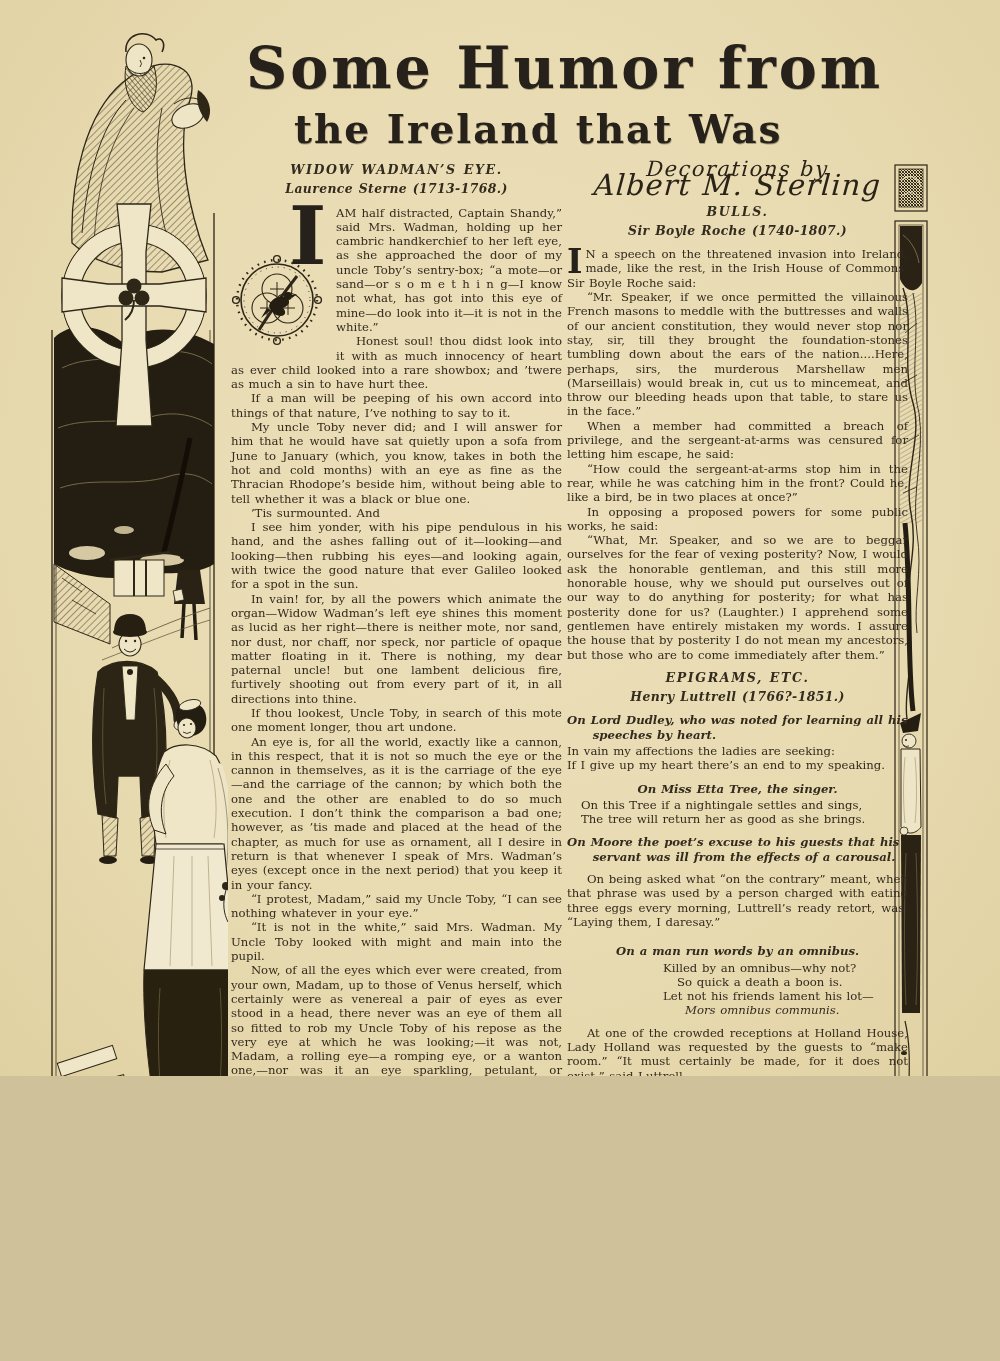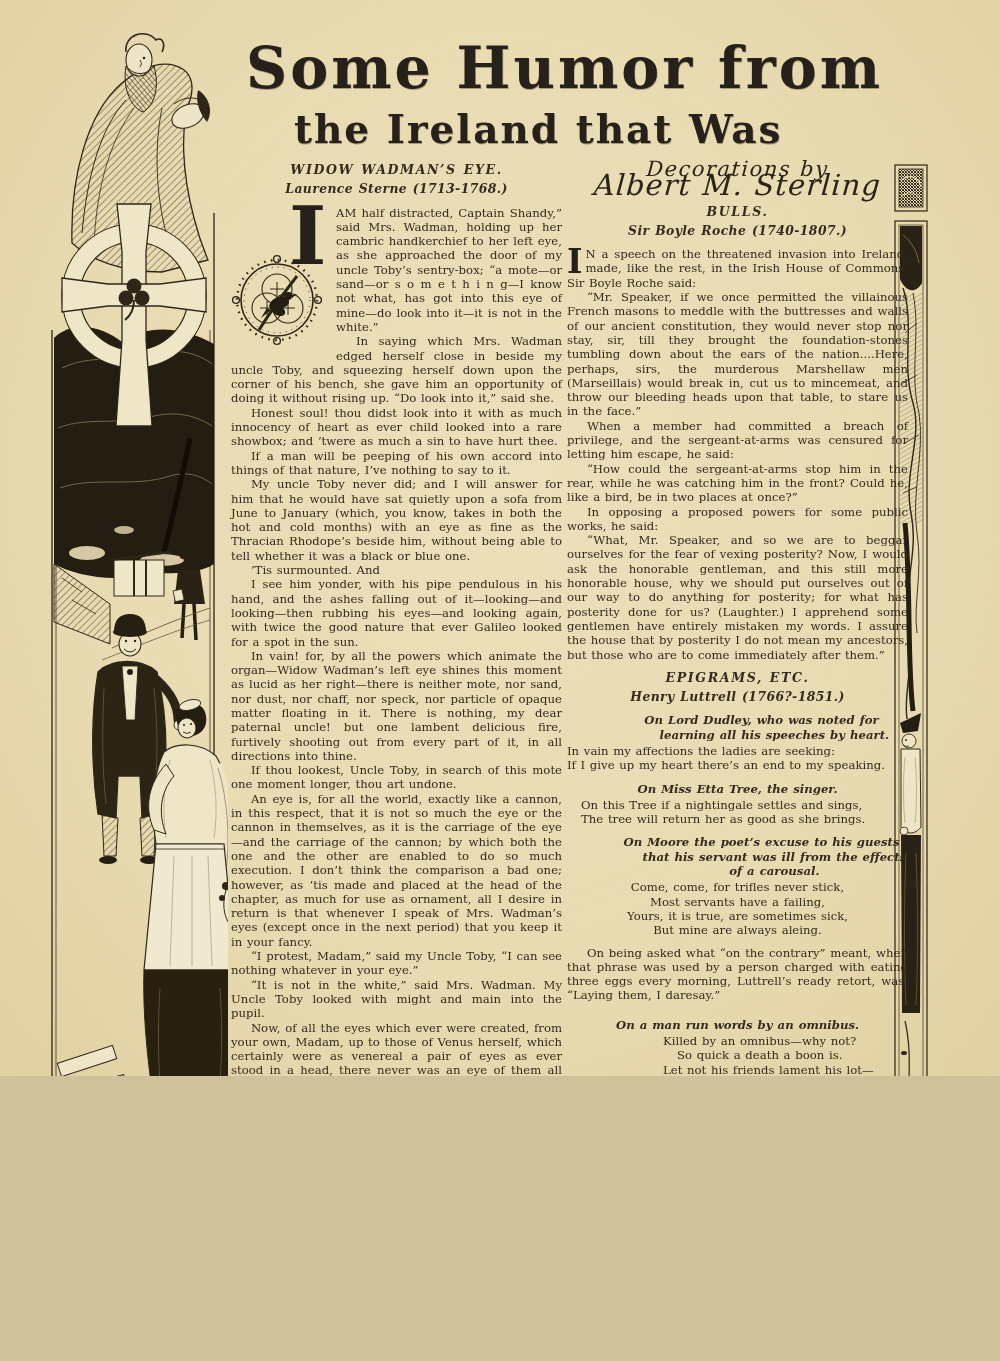--- a/index.html
+++ b/index.html
@@ -25,21 +25,21 @@
   .ornament-float{float:left;width:100px;height:146px;position:relative;margin:2px 5px 0 0;}
   .ornament-float svg{position:absolute;left:0;top:46px;}
   .dropcap-big{position:absolute;left:58px;top:-10px;font-size:80px;line-height:76px;font-weight:bold;color:#26211a;}
   .dropcap-sm{float:left;font-size:33px;line-height:25px;font-weight:bold;margin:2px 3px 0 0;color:#26211a;}
   
   .credit{text-align:center;font-style:italic;color:#2a2418;margin:4px 0 12px;}
   .credit1{font-size:21px;letter-spacing:1.5px;transform:skewX(-4deg);}
   .credit2{font-size:29px;letter-spacing:1px;margin-top:2px;transform:skewX(-4deg);}
   
   .ep-caption{font-style:italic;font-weight:bold;margin:9px 0 2px;}
-  .hang{padding-left:2.2em;text-indent:-2.2em;text-align:center;margin-left:48px;}
+  .hang{padding-left:2.2em;text-indent:-2.2em;text-align:left;}
   .capcenter{text-align:center;}
   .verse{margin:0 0 2px;}
   .verse .vl{line-height:14.3px;}
   .v-center{text-align:center;}
   .v-pad{padding-left:96px;text-align:left;}
   .v-pad2{padding-left:14px;text-align:left;}
   .it{font-style:italic;}
   .gap6{height:6px;} .gap9{height:9px;}
   .scan-mark{position:absolute;left:786px;top:1338px;font-size:11px;color:rgba(70,58,36,.55);letter-spacing:6px;}
 </style>
@@ -359,21 +359,20 @@
           <g fill="#241d11">
             <path d="M38,52 C40,44 50,40 56,44 C60,47 58,52 52,54 C56,58 54,62 50,62 C44,62 40,58 38,52 Z"></path>
             <circle cx="57" cy="42" r="4"></circle>
             <path d="M60,41 L66,40 L61,44 Z"></path>
             <path d="M40,56 L30,64 L36,54 Z"></path>
           </g>
         </svg>
         <span class="dropcap-big">I</span>
       </span><span>AM half distracted, Captain Shandy,” said Mrs. Wadman, holding up her cambric handkerchief to her left eye, as she approached the door of my uncle Toby’s sentry-box; “a mote—or sand—or s o m e t h i n g—I know not what, has got into this eye of mine—do look into it—it is not in the white.”</span>
     </p>
-    <p class="ind">In saying which Mrs. Wadman edged herself close in beside my uncle Toby, and squeezing herself down upon the corner of his bench, she gave him an opportunity of doing it without rising up. “Do look into it,” said she.</p>
     <p class="ind">Honest soul! thou didst look into it with as much innocency of heart as ever child looked into a rare showbox; and ’twere as much a sin to have hurt thee.</p>
     <p class="ind">If a man will be peeping of his own accord into things of that nature, I’ve nothing to say to it.</p>
     <p class="ind">My uncle Toby never did; and I will answer for him that he would have sat quietly upon a sofa from June to January (which, you know, takes in both the hot and cold months) with an eye as fine as the Thracian Rhodope’s beside him, without being able to tell whether it was a black or blue one.</p>
     <p class="ind">’Tis surmounted. And</p>
     <p class="ind">I see him yonder, with his pipe pendulous in his hand, and the ashes falling out of it—looking—and looking—then rubbing his eyes—and looking again, with twice the good nature that ever Galileo looked for a spot in the sun.</p>
     <p class="ind">In vain! for, by all the powers which animate the organ—Widow Wadman’s left eye shines this moment as lucid as her right—there is neither mote, nor sand, nor dust, nor chaff, nor speck, nor particle of opaque matter floating in it. There is nothing, my dear paternal uncle! but one lambent delicious fire, furtively shooting out from every part of it, in all directions into thine.</p>
     <p class="ind">If thou lookest, Uncle Toby, in search of this mote one moment longer, thou art undone.</p>
     <p class="ind">An eye is, for all the world, exactly like a cannon, in this respect, that it is not so much the eye or the cannon in themselves, as it is the carriage of the eye—and the carriage of the cannon; by which both the one and the other are enabled to do so much execution. I don’t think the comparison a bad one; however, as ’tis made and placed at the head of the chapter, as much for use as ornament, all I desire in return is that whenever I speak of Mrs. Wadman’s eyes (except once in the next period) that you keep it in your fancy.</p>
     <p class="ind">“I protest, Madam,” said my Uncle Toby, “I can see nothing whatever in your eye.”</p>
     <p class="ind">“It is not in the white,” said Mrs. Wadman. My Uncle Toby looked with might and main into the pupil.</p>
@@ -407,40 +406,35 @@
       <div class="vl">If I give up my heart there’s an end to my speaking.</div>
     </div>
 
     <div class="ep-caption capcenter">On Miss Etta Tree, the singer.</div>
     <div class="verse v-pad2">
       <div class="vl">On this Tree if a nightingale settles and sings,</div>
       <div class="vl">The tree will return her as good as she brings.</div>
     </div>
 
     <div class="ep-caption hang">On Moore the poet’s excuse to his guests that his servant was ill from the effects of a carousal.</div>
-    <div class="verse v-center">
-      <div class="vl">Come, come, for trifles never stick,</div>
-      <div class="vl">Most servants have a failing,</div>
-      <div class="vl">Yours, it is true, are sometimes sick,</div>
-      <div class="vl">But mine are always aleing.</div>
-    </div>
 
     <div class="gap6"></div>
     <p class="ind">On being asked what “on the contrary” meant, when that phrase was used by a person charged with eating three eggs every morning, Luttrell’s ready retort, was, “Laying them, I daresay.”</p>
     <div class="gap6"></div>
 
     <div class="ep-caption capcenter">On a man run words by an omnibus.</div>
     <div class="verse v-pad">
       <div class="vl">Killed by an omnibus—why not?</div>
       <div class="vl" style="padding-left:14px">So quick a death a boon is.</div>
       <div class="vl">Let not his friends lament his lot—</div>
       <div class="vl it" style="padding-left:22px">Mors omnibus communis.</div>
     </div>
 
     <div class="gap6"></div>
+    <p class="ind">At one of the crowded receptions at Holland House, Lady Holland was requested by the guests to “make room.” “It must certainly be made, for it does not exist,” said Luttrell.</p>
 
     <div class="gap9"></div>
     <div class="sec-head">ANA.</div>
     <div class="sec-author">John Philpot Curran (1750-1817.)</div>
     <p class="first"><span class="dropcap-sm">O</span><span>NE day, when out riding with Lord Norbury, they came to a gallows, and pointing to it the judge said: “Where would you be, Curran, if that scaffold had its due?” “Riding alone, my lord,”</span></p>
   </div>
 
   <div class="scan-mark">’ ·</div>
 </div>
 

